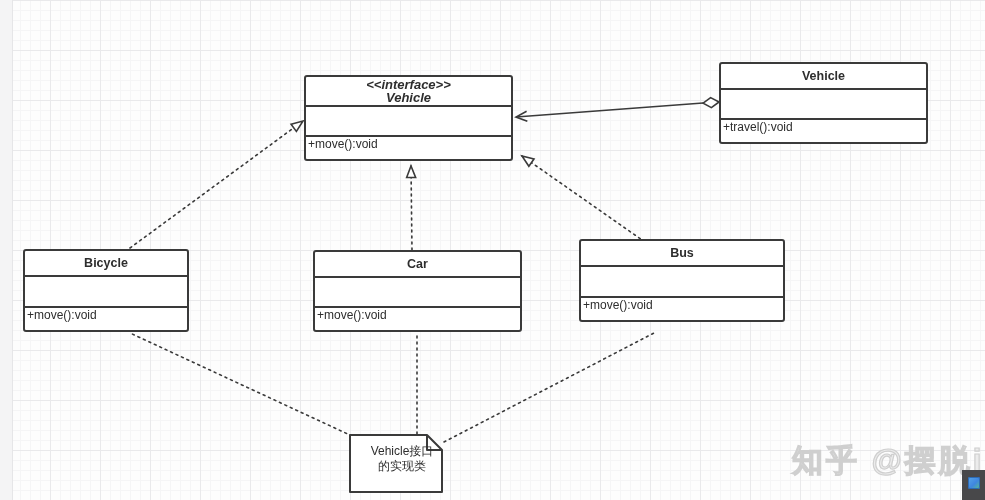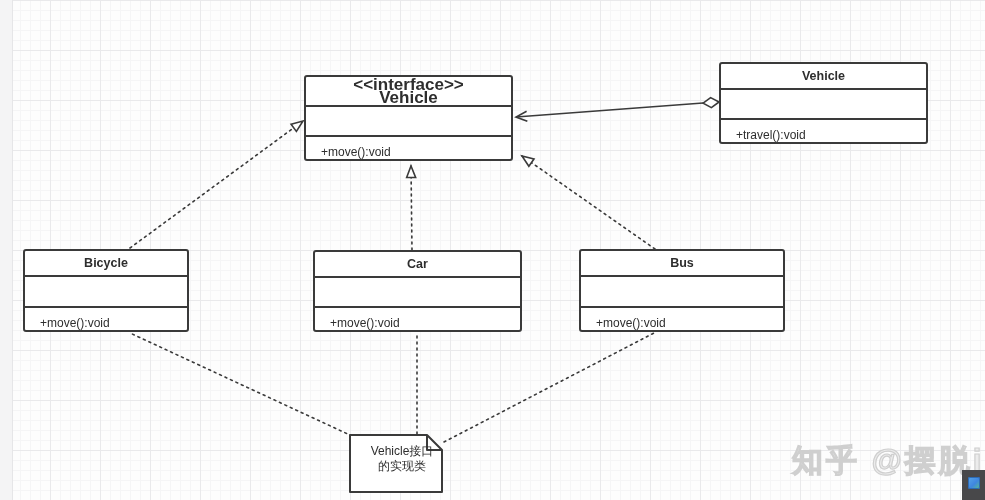--- a/index.html
+++ b/index.html
@@ -17,23 +17,23 @@
   .left-strip{position:absolute;left:0;top:0;width:12px;height:500px;background:#f4f4f5;border-right:1px solid #e6e6e8;}
   svg.wires{position:absolute;left:0;top:0;z-index:1;}
   .cls{
     position:absolute;z-index:2;box-sizing:border-box;display:flex;flex-direction:column;
     background:#fff;border:2px solid #3a3a3a;border-radius:3px;color:#2e2e2e;
   }
   .cls-head{
     border-bottom:2px solid #3a3a3a;height:24px;display:flex;flex-direction:column;
     justify-content:center;text-align:center;font-weight:bold;font-size:12.5px;
   }
-  .cls-head.two-line{height:28px;font-size:17px;line-height:13px;}
+  .cls-head.two-line{height:28px;font-size:13px;line-height:13px;font-style:italic;}
   .cls-mid{flex:1;}
-  .cls-meth{border-top:2px solid #3a3a3a;height:22px;display:flex;align-items:flex-end;padding-left:15px;font-size:12px;}
+  .cls-meth{border-top:2px solid #3a3a3a;height:22px;display:flex;align-items:flex-start;padding-left:2px;font-size:12px;}
   .note-text{
     position:absolute;z-index:3;left:350px;top:444px;width:104px;text-align:center;
     font-size:12px;line-height:15px;color:#2e2e2e;
   }
   .watermark{
     position:absolute;z-index:4;left:792px;top:440px;font-size:31px;font-weight:bold;
     letter-spacing:3px;color:#ececec;-webkit-text-stroke:1.2px #cfcfcf;white-space:nowrap;
   }
   .corner-tool{position:absolute;z-index:5;left:962px;top:470px;width:23px;height:30px;background:#48484a;}
   .corner-tool .glyph{
@@ -108,21 +108,21 @@
   <div class="cls" style="left:313px;top:250px;width:209px;height:82px">
     <div class="cls-head">
       <div>Car</div>
     </div>
     <div class="cls-mid"></div>
     <div class="cls-meth">
       <span>+move():void</span>
     </div>
   </div>
 
-  <div class="cls" style="left:579px;top:249px;width:206px;height:83px">
+  <div class="cls" style="left:579px;top:239px;width:206px;height:83px">
     <div class="cls-head">
       <div>Bus</div>
     </div>
     <div class="cls-mid"></div>
     <div class="cls-meth">
       <span>+move():void</span>
     </div>
   </div>
 
   <div class="note-text">

